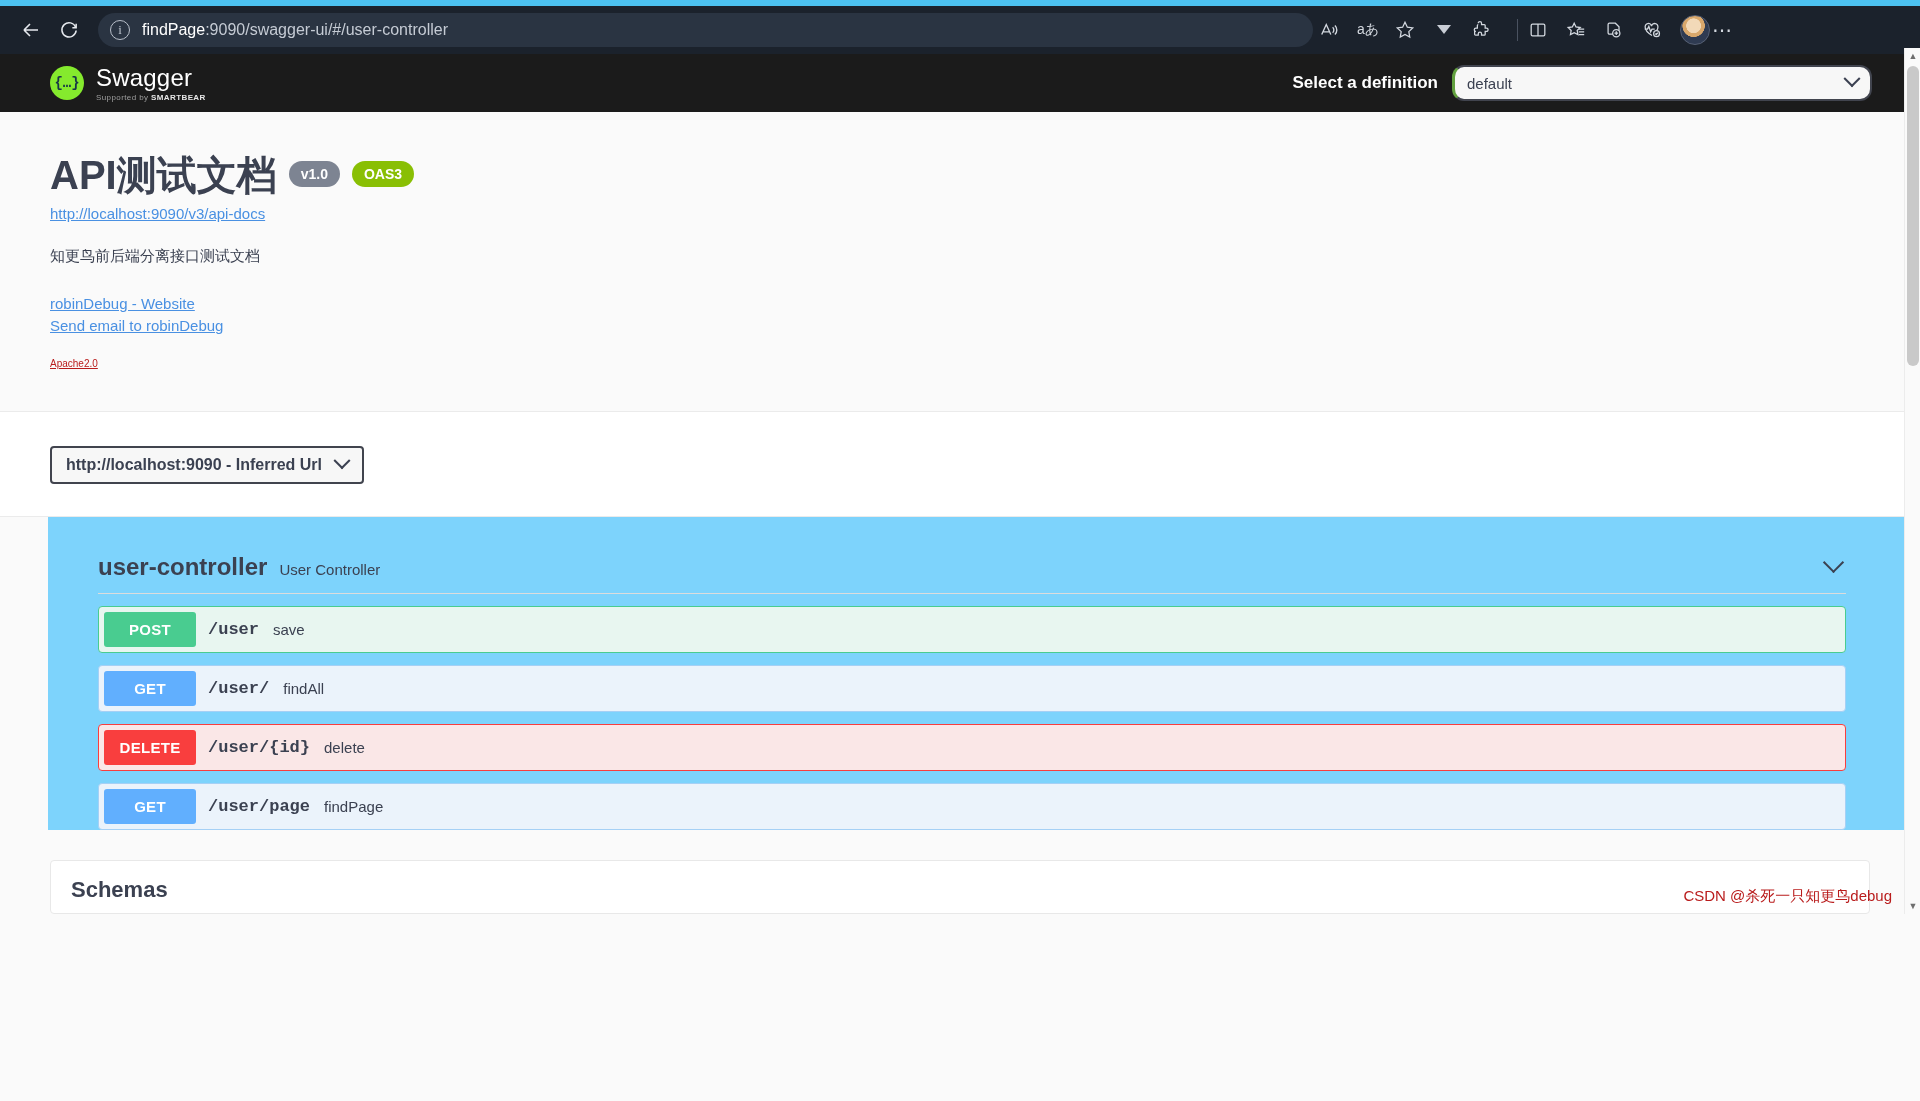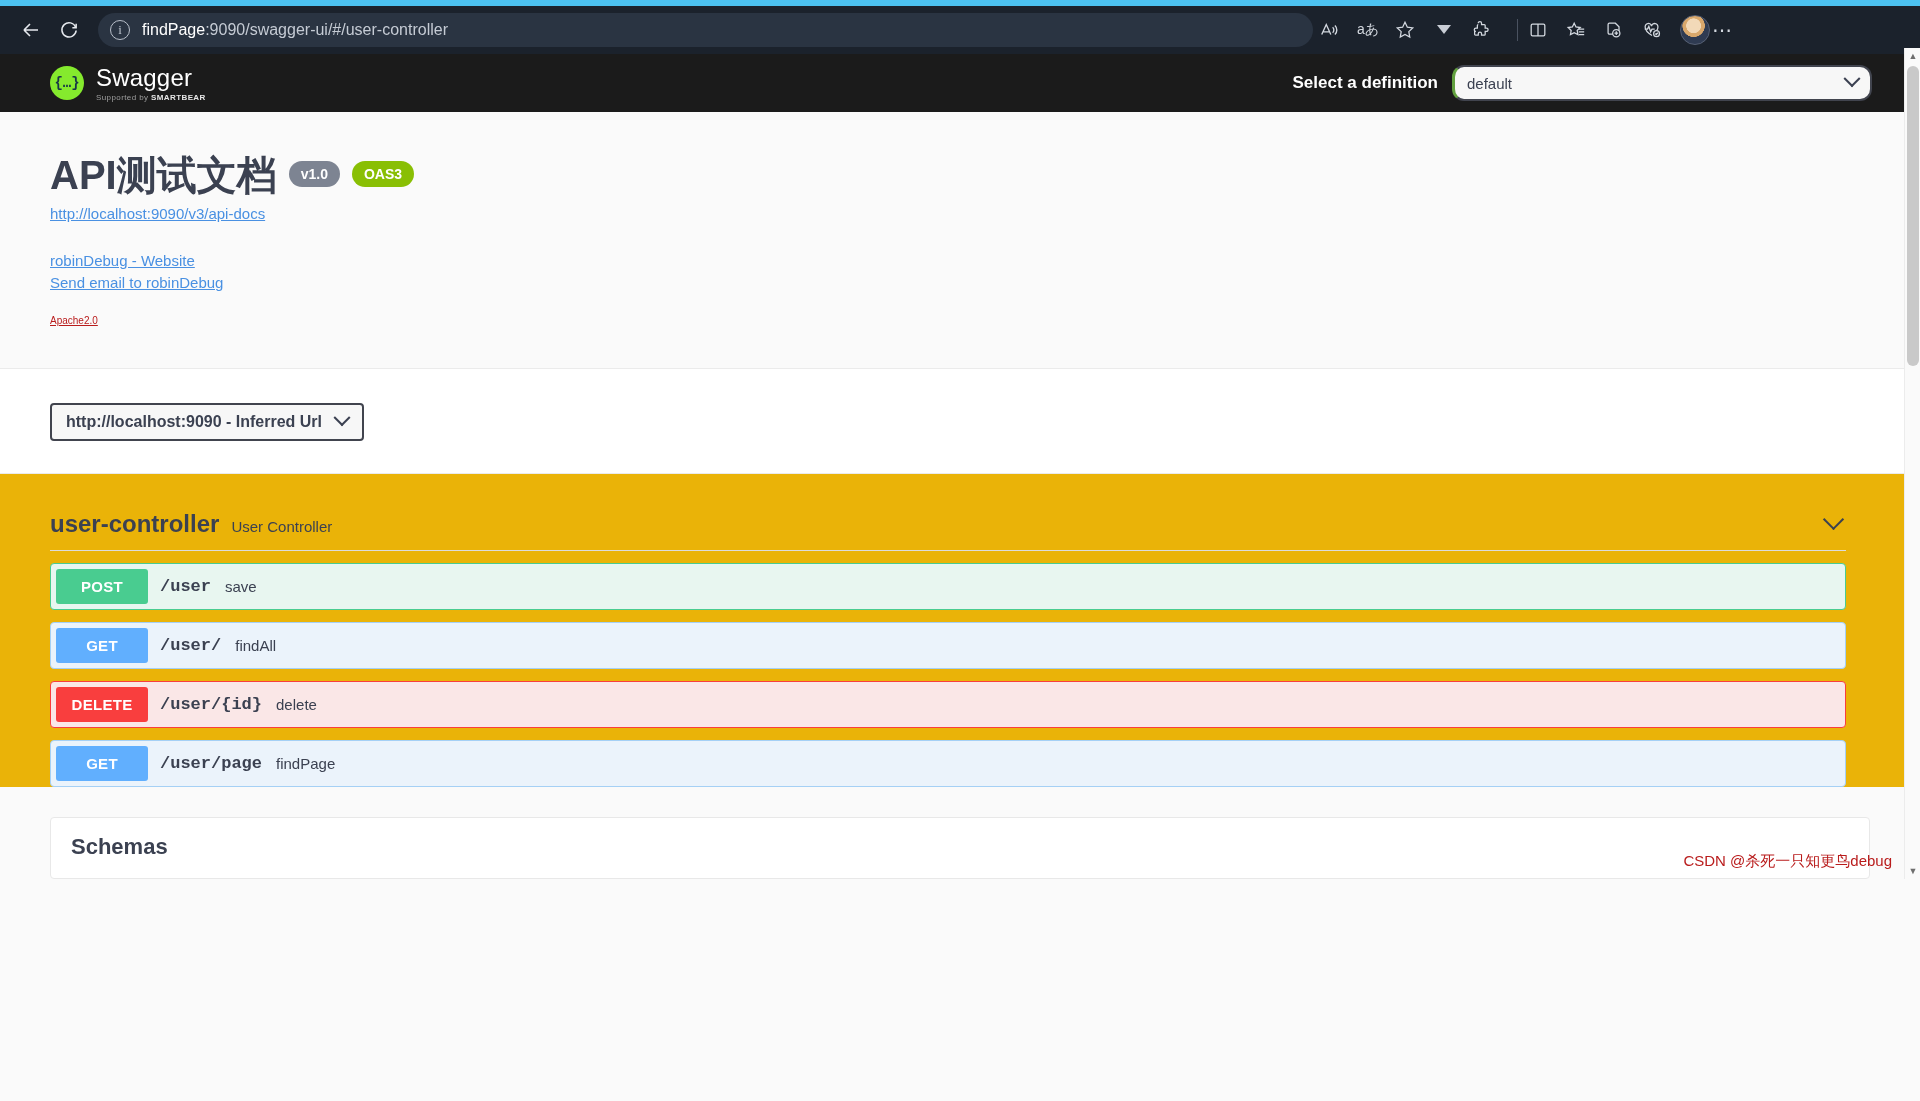--- a/index.html
+++ b/index.html
@@ -141,21 +141,21 @@
   .servers-label { font-size: 13px; font-weight: bold; color: #3b4151; }
   .server-select {
     margin-top: 8px;
     display: inline-flex; align-items: center; gap: 14px;
     border: 2px solid #41444e; border-radius: 4px;
     background: #f7f7f7;
     padding: 8px 14px;
     font-size: 16px; font-weight: bold; color: #3b4151;
   }
 
-  .ops-block { background: #eab308; padding: 36px 74px 0 50px; }
+  .ops-block { background: #7dd3fc; padding: 36px 74px 0 50px; margin-left: 48px; }
   .tag-row {
     display: flex; align-items: baseline;
     padding-bottom: 12px;
     gap: 12px;
   }
   .tag-name { font-size: 24px; font-weight: bold; color: #3b4151; }
   .tag-desc { font-size: 15px; color: #3b4151; }
   .tag-toggle { margin-left: auto; width: 22px; height: 22px; position: relative; }
   .tag-toggle::after {
     content: ""; position: absolute; left: 2px; top: 2px;
@@ -192,21 +192,21 @@
   .op.get { background: #ebf3fb; border-color: #a5d0f5; }
   .op.get .verb { background: #61affe; }
   .op.delete { background: #fae7e7; border-color: #f93e3e; }
   .op.delete .verb { background: #f93e3e; }
 
   .schemas-block { padding: 18px 50px 0 50px; }
   .schemas-card {
     border: 1px solid #e8e8e8;
     background: #fff;
     border-radius: 4px;
-    padding: 16px 20px 18px 20px;
+    padding: 16px 20px 10px 20px;
   }
   .schemas-title { font-size: 22px; font-weight: bold; color: #3b4151; }
 
   
   .scrollbar {
     position: absolute; right: 0; top: 48px; width: 16px; bottom: 0;
     background: #fafafa; border-left: 1px solid #ececec;
   }
   .sb-up, .sb-down {
     position: absolute; left: 0; width: 16px; height: 16px;
@@ -329,20 +329,21 @@
 
   <div class="page">
 
     <div class="info-block">
       <div class="title-row">
         <div class="api-title">API测试文档</div>
         <div class="badge version">v1.0</div>
         <div class="badge oas">OAS3</div>
       </div>
       <a class="api-url" href="#">http://localhost:9090/v3/api-docs</a>
+      <div class="api-desc">知更鸟前后端分离接口测试文档</div>
       <div class="link-list">
         <a class="doc-link" href="#">robinDebug - Website</a>
         <a class="doc-link" href="#">Send email to robinDebug</a>
         <a class="license-link" href="#">Apache2.0</a>
       </div>
     </div>
 
     <div class="servers-block">
       <div class="server-select">
         <span>http://localhost:9090 - Inferred Url</span>

